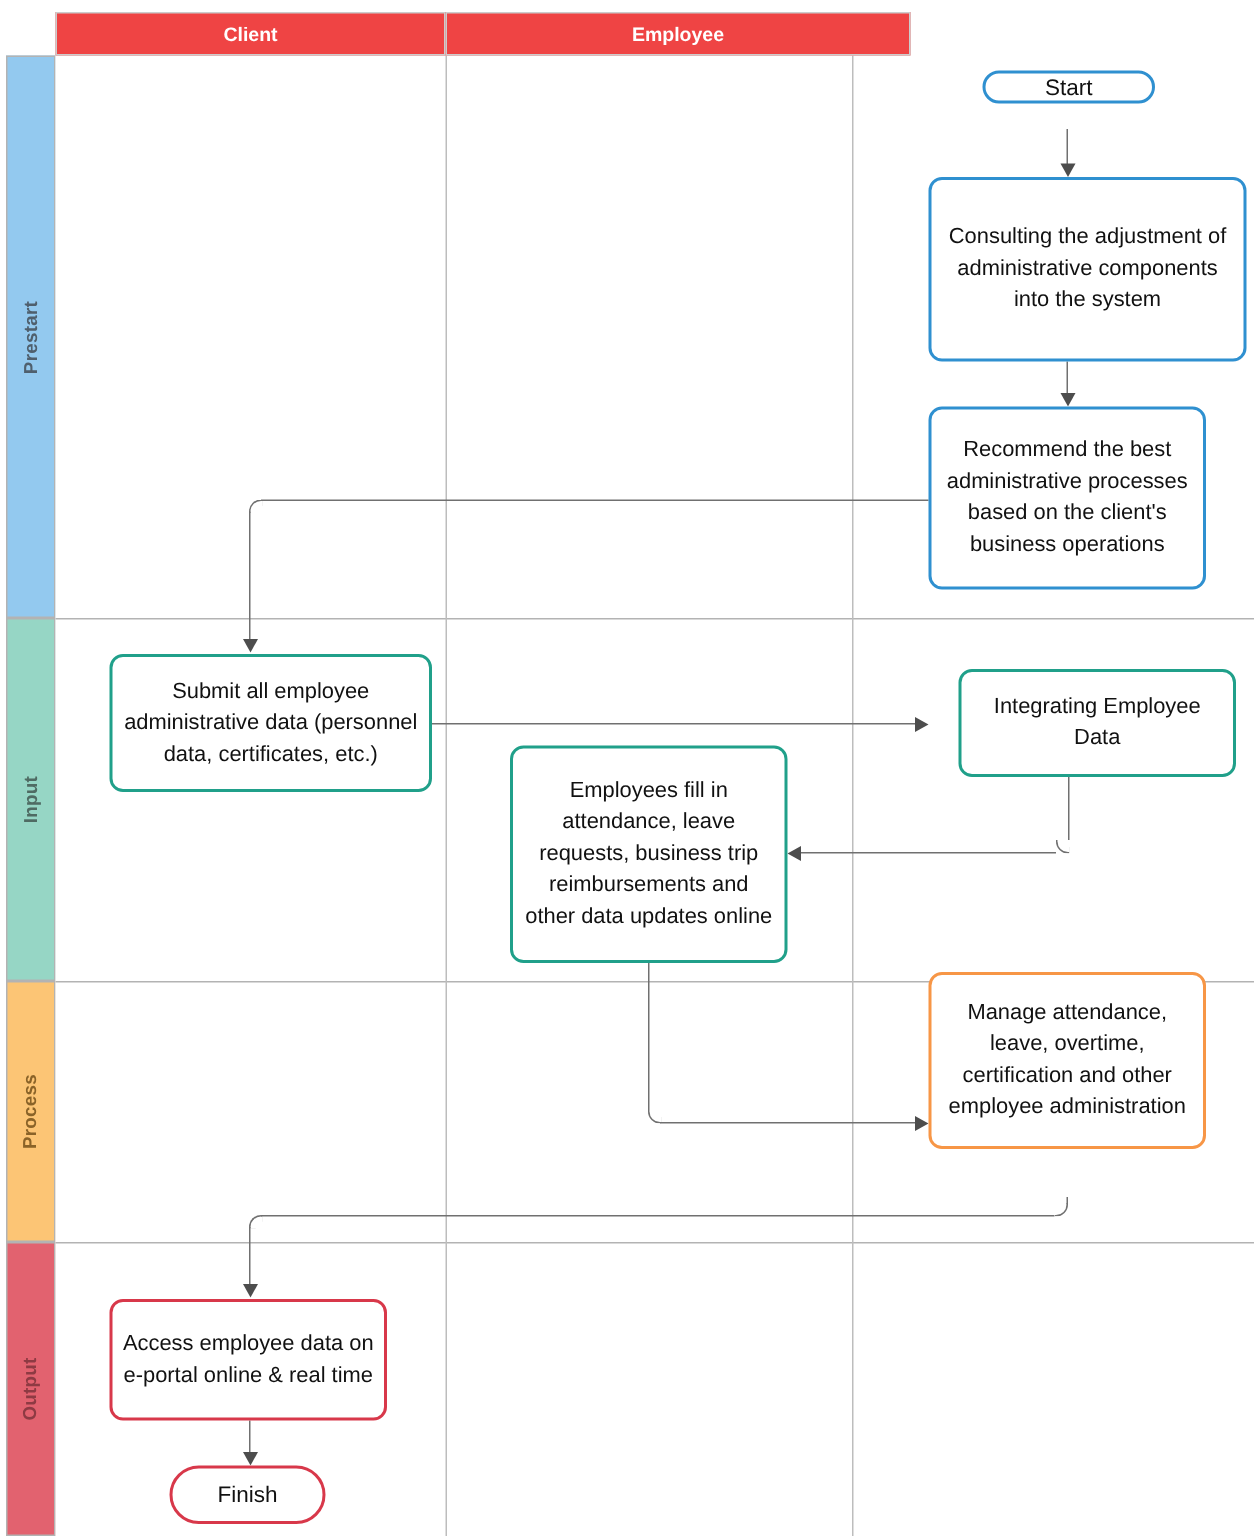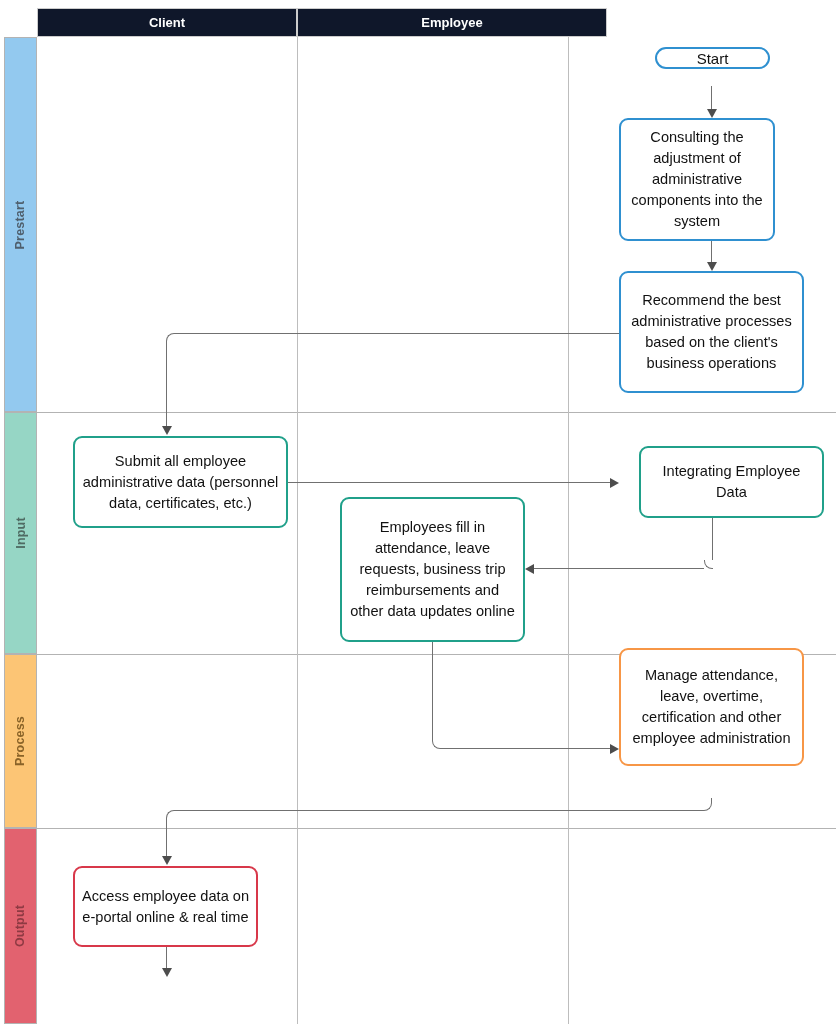--- a/index.html
+++ b/index.html
@@ -43,21 +43,21 @@
     width: 799px;
     box-sizing: border-box;
     border-top: 1px solid #b3b3b3;
     background: #ffffff;
   }
 
   .col-header {
     position: absolute;
     top: 8px;
     height: 29px;
-    background: #0f172a;
+    background: #ef4444;
     color: #ffffff;
     font-size: 13px;
     font-weight: bold;
     display: flex;
     align-items: center;
     justify-content: center;
     box-sizing: border-box;
     border: 1px solid #cccccc;
   }
   .col-divider {
@@ -192,21 +192,21 @@
   <div class="conn v" style="left:166px;top:818px;height:38px;"></div>
   <div class="arrow down" style="left:162px;top:856px;"></div>
 
   <div class="conn v" style="left:166px;top:947px;height:22px;"></div>
   <div class="arrow down" style="left:162px;top:968px;"></div>
 
   <div class="node terminator blue" style="left:655px;top:47px;width:115px;height:22px;">
     <span>Start</span>
   </div>
 
-  <div class="node blue" style="left:619px;top:118px;width:156px;height:123px;">
+  <div class="node blue" style="left:619px;top:118px;width:212px;height:123px;">
     <span>Consulting the adjustment of administrative components into the system</span>
   </div>
 
   <div class="node blue" style="left:619px;top:271px;width:185px;height:122px;">
     <span>Recommend the best administrative processes based on the client's business operations</span>
   </div>
 
   <div class="node teal" style="left:73px;top:436px;width:215px;height:92px;">
     <span>Submit all employee administrative data (personnel data, certificates, etc.)</span>
   </div>
@@ -220,14 +220,17 @@
   </div>
 
   <div class="node orange" style="left:619px;top:648px;width:185px;height:118px;">
     <span>Manage attendance, leave, overtime, certification and other employee administration</span>
   </div>
 
   <div class="node red" style="left:73px;top:866px;width:185px;height:81px;">
     <span>Access employee data on e-portal online &amp; real time</span>
   </div>
 
+  <div class="node terminator red" style="left:113px;top:977px;width:104px;height:39px;">
+    <span>Finish</span>
+  </div>
 
 </div>
 
 </body></html>

